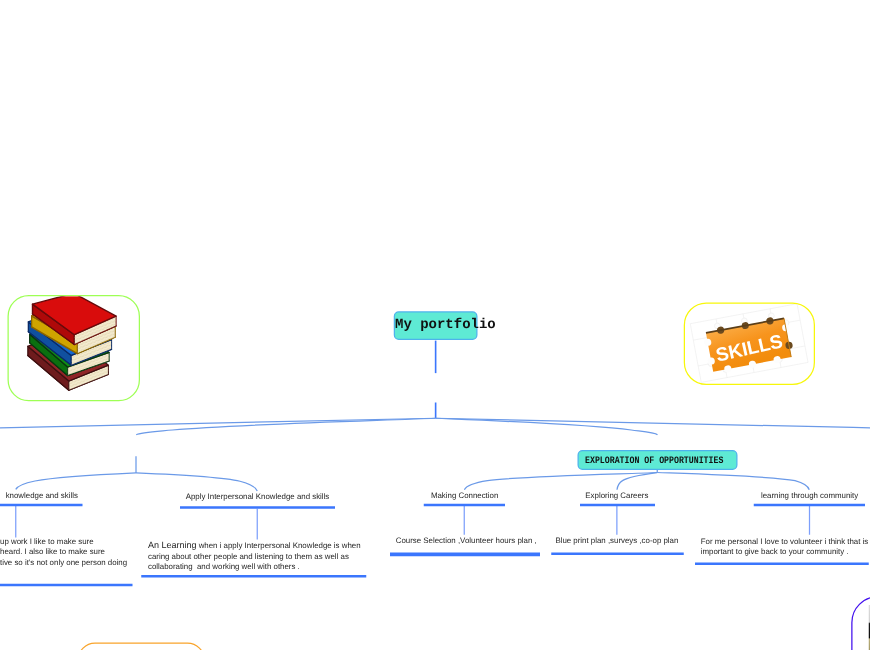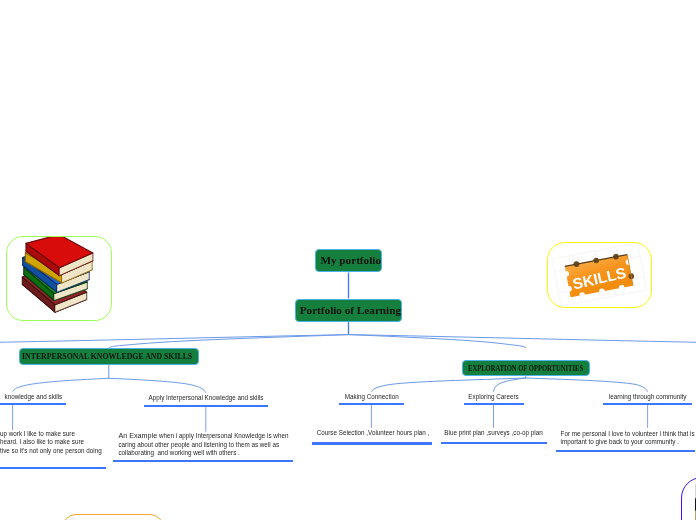--- a/index.html
+++ b/index.html
@@ -1,21 +1,21 @@
 <!DOCTYPE html>
 <html><head>
 <meta charset="utf-8">
 <style>
   html,body{margin:0;padding:0;}
   body{width:696px;height:520px;background:#ffffff;overflow:hidden;-webkit-font-smoothing:antialiased;
        font-family:"Liberation Sans",sans-serif;position:relative;}
   #canvas{position:absolute;left:0;top:0;width:696px;height:520px;overflow:hidden;}
   svg.links{position:absolute;left:0;top:0;width:696px;height:520px;}
-  .boxnode{position:absolute;box-sizing:border-box;border:1.4px solid #4db2ec;border-radius:4px;background:#15803d;
-           font-family:Liberation Serif, serif;color:#111;text-align:right;white-space:nowrap;}
+  .boxnode{position:absolute;box-sizing:border-box;border:1.4px solid #4db2ec;border-radius:4px;background:#5eead4;
+           font-family:Liberation Mono, monospace;color:#111;text-align:left;white-space:nowrap;}
   .topic{position:absolute;text-align:center;color:#1f1f1f;white-space:nowrap;
           font-family:"Liberation Sans",sans-serif;font-size:6.3px;}
   .ulbar{position:absolute;height:2.5px;background:#3b76fd;}
   .para{position:absolute;color:#1f1f1f;font-family:"Liberation Sans",sans-serif;font-size:6.3px;line-height:8.4px;}
   .frame{position:absolute;box-sizing:border-box;background:#fff;overflow:hidden;}
 </style>
 </head>
 <body>
 
 <div id="canvas">
@@ -150,27 +150,21 @@
 
   <div class="frame" style="left:62px;top:514px;width:102px;height:60px;border:1.6px solid #F9A42B;border-radius:14px;"></div>
   <div class="frame" style="left:681px;top:477px;width:70px;height:70px;border:1.6px solid #4311EE;border-radius:21px;">
     <div style="position:absolute;left:13px;top:6px;width:40px;height:62px;background:linear-gradient(180deg,#dadada 0%,#d2d2d2 22%,#1a1a1a 24%,#0d0d0d 42%,#b9ae7a 44%,#8d8450 72%,#6f6a3e 100%);"></div>
   </div>
 
   <div class="boxnode" style="left:315px;top:249px;width:67px;height:23px;line-height:21px;font-size:11.2px;font-weight:bold;">
     <span>My portfolio</span>
   </div>
 
-  <div class="boxnode" style="left:295px;top:298.5px;width:107px;height:23px;line-height:21px;font-size:11.2px;font-weight:bold;">
-    <span>Portfolio of Learning</span>
-  </div>
-
-  <div class="boxnode" style="left:18.5px;top:348px;width:180.5px;height:17.1px;">
-    <span style="position:absolute;left:2.8px;top:2.3px;font-size:9px;font-weight:bold;white-space:nowrap;transform:scaleX(0.867);transform-origin:left top;">INTERPERSONAL KNOWLEDGE AND SKILLS</span>
-  </div>
+
 
   <div class="boxnode" style="left:462px;top:360px;width:128px;height:16.1px;">
     <span style="position:absolute;left:5px;top:2.8px;font-size:7.9px;font-weight:bold;white-space:nowrap;transform:scaleX(0.835);transform-origin:left top;">EXPLORATION OF OPPORTUNITIES</span>
   </div>
 
   <div class="topic" style="left:4.5px;top:392.5px;width:108px;text-align:left;">
     <span>knowledge and skills</span>
   </div>
   <div class="ulbar" style="left:-42px;top:402.6px;width:107.5px;height:2.2px;"></div>
 
@@ -194,21 +188,21 @@
   </div>
   <div class="ulbar" style="left:603.4px;top:402.8px;width:88.2px;height:2px;"></div>
 
   <div class="para" style="left:0px;top:430px;width:192px;white-space:nowrap;">
     <div>up work I like to make sure</div>
     <div>heard. I also like to make sure</div>
     <div>tive so it's not only one person doing</div>
   </div>
   <div class="ulbar" style="left:-90px;top:466.8px;width:195.6px;height:2.4px;"></div>
 
-  <div class="para" style="left:118.4px;top:432.3px;width:173px;white-space:pre-wrap;"><span style="font-size:7.2px;">An Example</span><span> when i apply Interpersonal Knowledge is when caring about other people and listening to them as well as collaborating  and working well with others .</span></div>
+  <div class="para" style="left:118.4px;top:432.3px;width:173px;white-space:pre-wrap;"><span style="font-size:7.2px;">An Learning</span><span> when i apply Interpersonal Knowledge is when caring about other people and listening to them as well as collaborating  and working well with others .</span></div>
   <div class="ulbar" style="left:113.4px;top:459.8px;width:179.4px;height:2.6px;"></div>
 
   <div class="para" style="left:313px;top:429px;width:120px;text-align:center;">
     <div>Course Selection ,Volunteer hours plan ,</div>
   </div>
   <div class="ulbar" style="left:312px;top:442px;width:119.9px;height:2.5px;"></div>
 
   <div class="para" style="left:443px;top:429px;width:101px;text-align:center;">
     <div>Blue print plan ,surveys ,co-op plan</div>
   </div>

